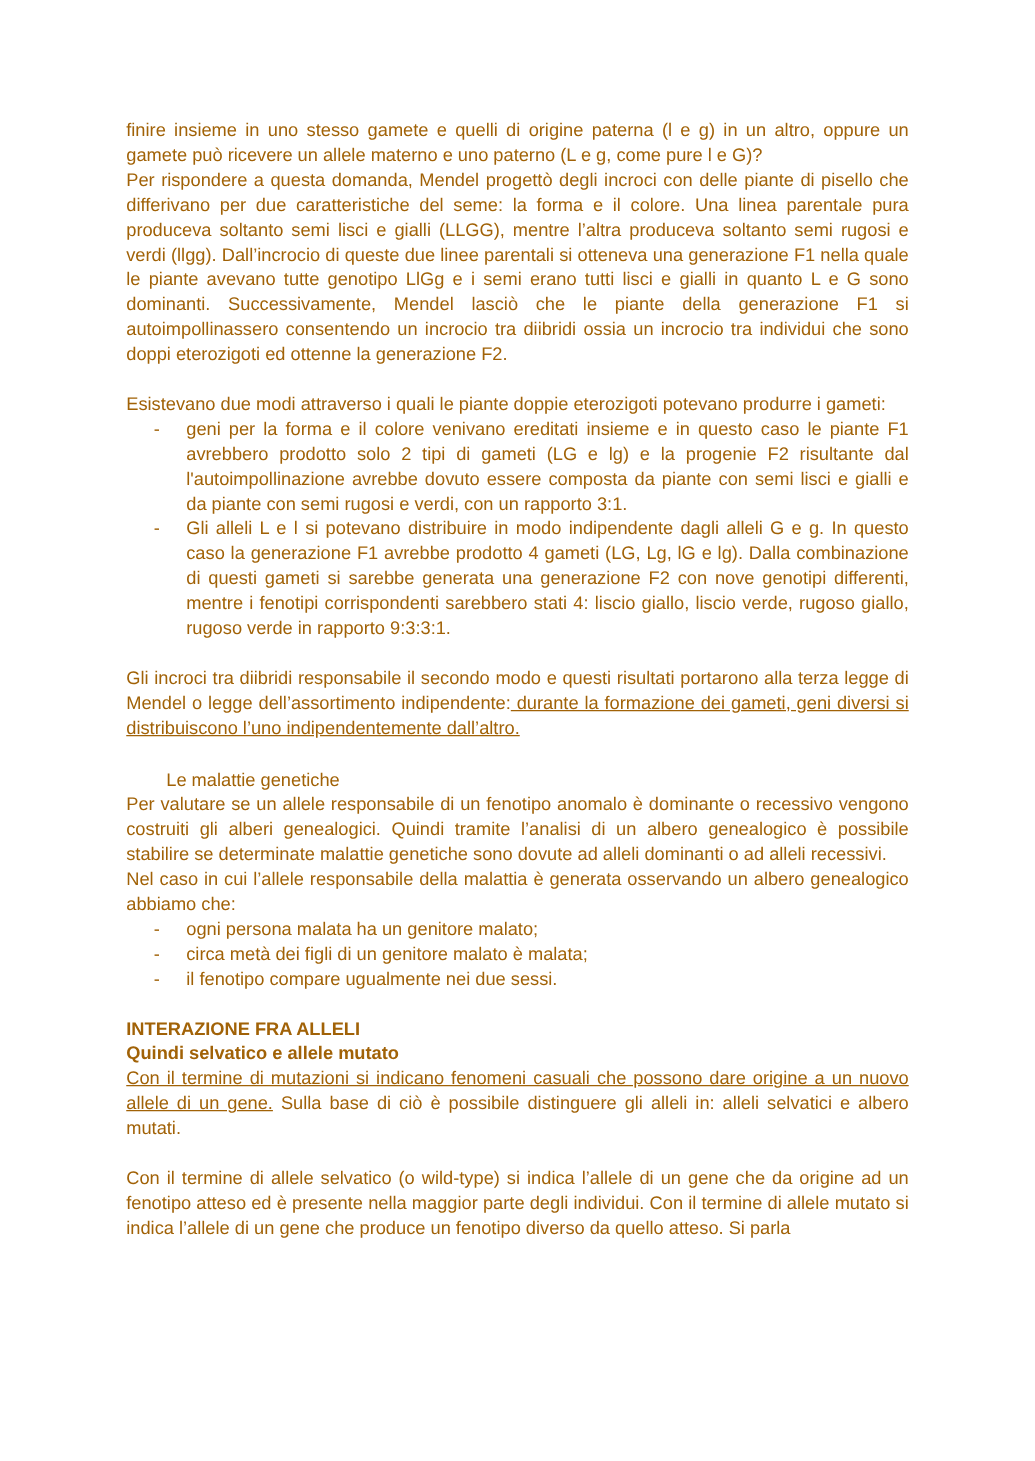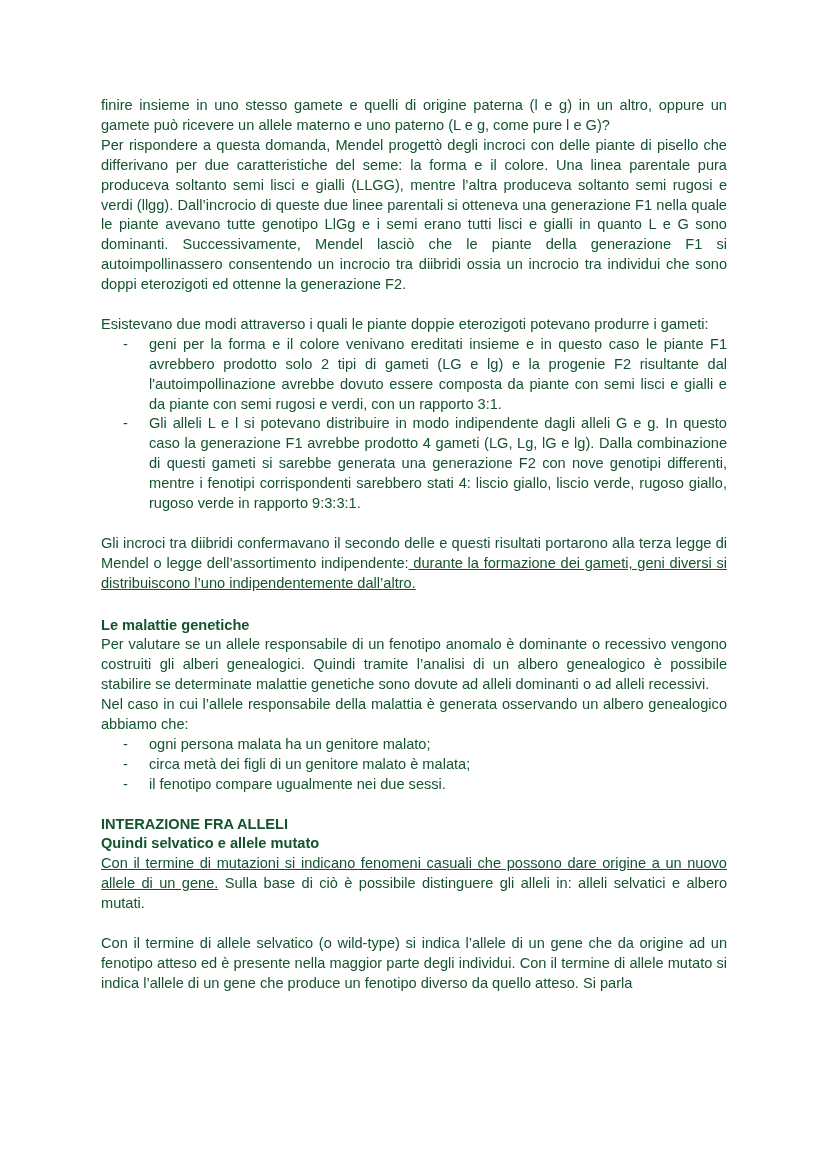--- a/index.html
+++ b/index.html
@@ -1,50 +1,50 @@
 <!DOCTYPE html>
 <html><head>
 <meta charset="utf-8">
 <style>
   html, body { margin: 0; padding: 0; background: #ffffff; }
   body { width: 828px; height: 1169px; position: relative; overflow: hidden; }
   .page {
     position: absolute; left: 101px; top: 96px; width: 626px;
     font-family: "Liberation Sans", sans-serif;
-    font-size: 14.6px; line-height: 19.9px; color: #14532d;
+    font-size: 14.6px; line-height: 19.9px; color: #a16207;
   }
   .p { text-align: justify; margin: 0; }
   .gap { height: 19.9px; }
   .ul { list-style: none; margin: 0; padding: 0; }
   .li { position: relative; padding-left: 48px; text-align: justify; }
   .dash { position: absolute; left: 22px; top: 0; }
   .u { text-decoration: underline; }
   .b { font-weight: bold; }
-  .head { font-weight: bold; margin-top: 2px; }
+  .head { font-weight: normal; margin-top: 2px; margin-left: 32px; }
 </style>
 </head>
 <body>
 
 <div class="page">
   <p class="p">finire insieme in uno stesso gamete e quelli di origine paterna (l e g) in un altro, oppure un gamete può ricevere un allele materno e uno paterno (L e g, come pure l e G)?</p>
   <p class="p">Per rispondere a questa domanda, Mendel progettò degli incroci con delle piante di pisello che differivano per due caratteristiche del seme: la forma e il colore. Una linea parentale pura produceva soltanto semi lisci e gialli (LLGG), mentre l’altra  produceva soltanto semi rugosi e verdi (llgg). Dall’incrocio di queste due linee parentali si otteneva una generazione F1 nella quale le piante avevano tutte genotipo LlGg e i semi erano tutti lisci e gialli in quanto L e G sono dominanti. Successivamente, Mendel lasciò che le piante della generazione F1 si autoimpollinassero consentendo un incrocio tra diibridi ossia un incrocio tra individui che sono doppi eterozigoti ed ottenne la generazione F2.</p>
   <div class="gap"></div>
   <p class="p">Esistevano due modi attraverso i quali le piante doppie eterozigoti potevano produrre i gameti:</p>
   <ul class="ul">
     <li class="li">
       <span class="dash">-</span>
       <span>geni per la forma e il colore venivano ereditati insieme e in questo caso le piante F1 avrebbero prodotto solo 2 tipi di gameti (LG e lg) e la progenie F2 risultante dal l'autoimpollinazione avrebbe dovuto essere composta da piante con semi lisci e gialli e da piante con semi rugosi e verdi, con un rapporto 3:1.</span>
     </li>
     <li class="li">
       <span class="dash">-</span>
       <span>Gli alleli L e l si potevano distribuire in modo indipendente dagli alleli G e g. In questo caso la generazione F1 avrebbe prodotto 4 gameti (LG, Lg, lG e lg). Dalla combinazione di questi gameti si sarebbe generata una generazione F2 con nove genotipi differenti, mentre i fenotipi corrispondenti sarebbero stati 4: liscio giallo, liscio verde, rugoso giallo, rugoso verde in rapporto 9:3:3:1.</span>
     </li>
   </ul>
   <div class="gap"></div>
-  <p class="p"><span>Gli incroci tra diibridi confermavano il secondo delle e questi risultati portarono alla terza legge di Mendel  o legge dell’assortimento indipendente:</span><span class="u"> durante la formazione dei gameti, geni diversi si distribuiscono l’uno indipendentemente dall’altro.</span></p>
+  <p class="p"><span>Gli incroci tra diibridi responsabile il secondo modo e questi risultati portarono alla terza legge di Mendel  o legge dell’assortimento indipendente:</span><span class="u"> durante la formazione dei gameti, geni diversi si distribuiscono l’uno indipendentemente dall’altro.</span></p>
   <div class="gap"></div>
   <p class="p head">Le malattie genetiche</p>
   <p class="p">Per valutare se un allele responsabile di un fenotipo anomalo è dominante o recessivo vengono costruiti gli alberi genealogici. Quindi tramite l’analisi di un albero genealogico è possibile stabilire se determinate malattie genetiche sono dovute ad alleli dominanti o ad alleli recessivi.</p>
   <p class="p">Nel caso in cui l’allele responsabile della malattia è generata osservando un albero genealogico abbiamo che:</p>
   <ul class="ul">
     <li class="li">
       <span class="dash">-</span>
       <span>ogni persona malata ha un genitore malato;</span>
     </li>
     <li class="li">

